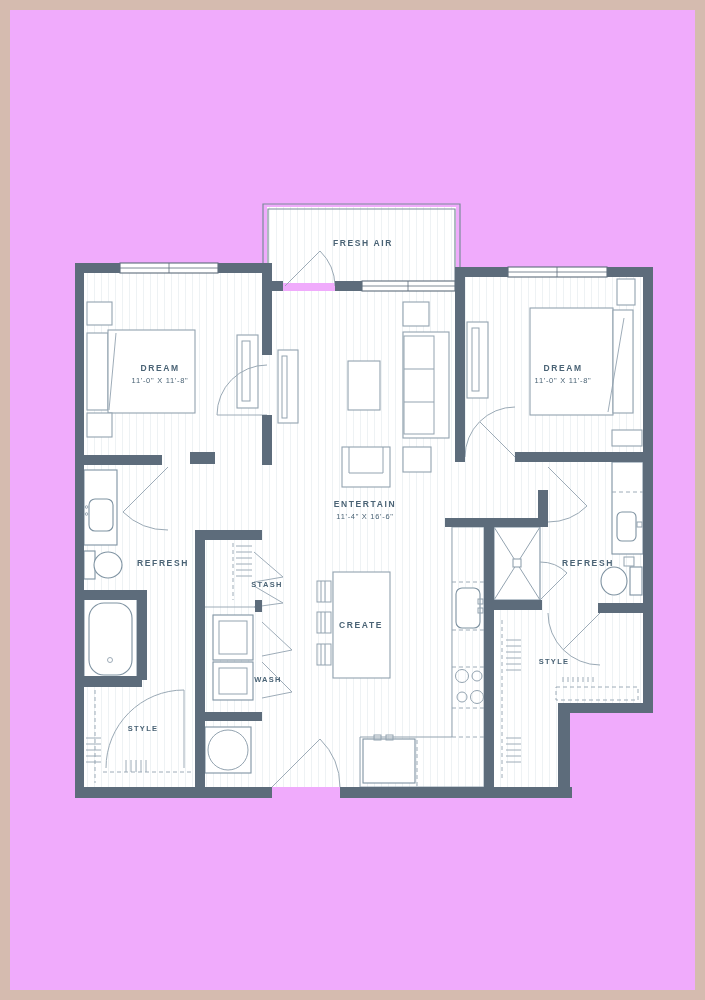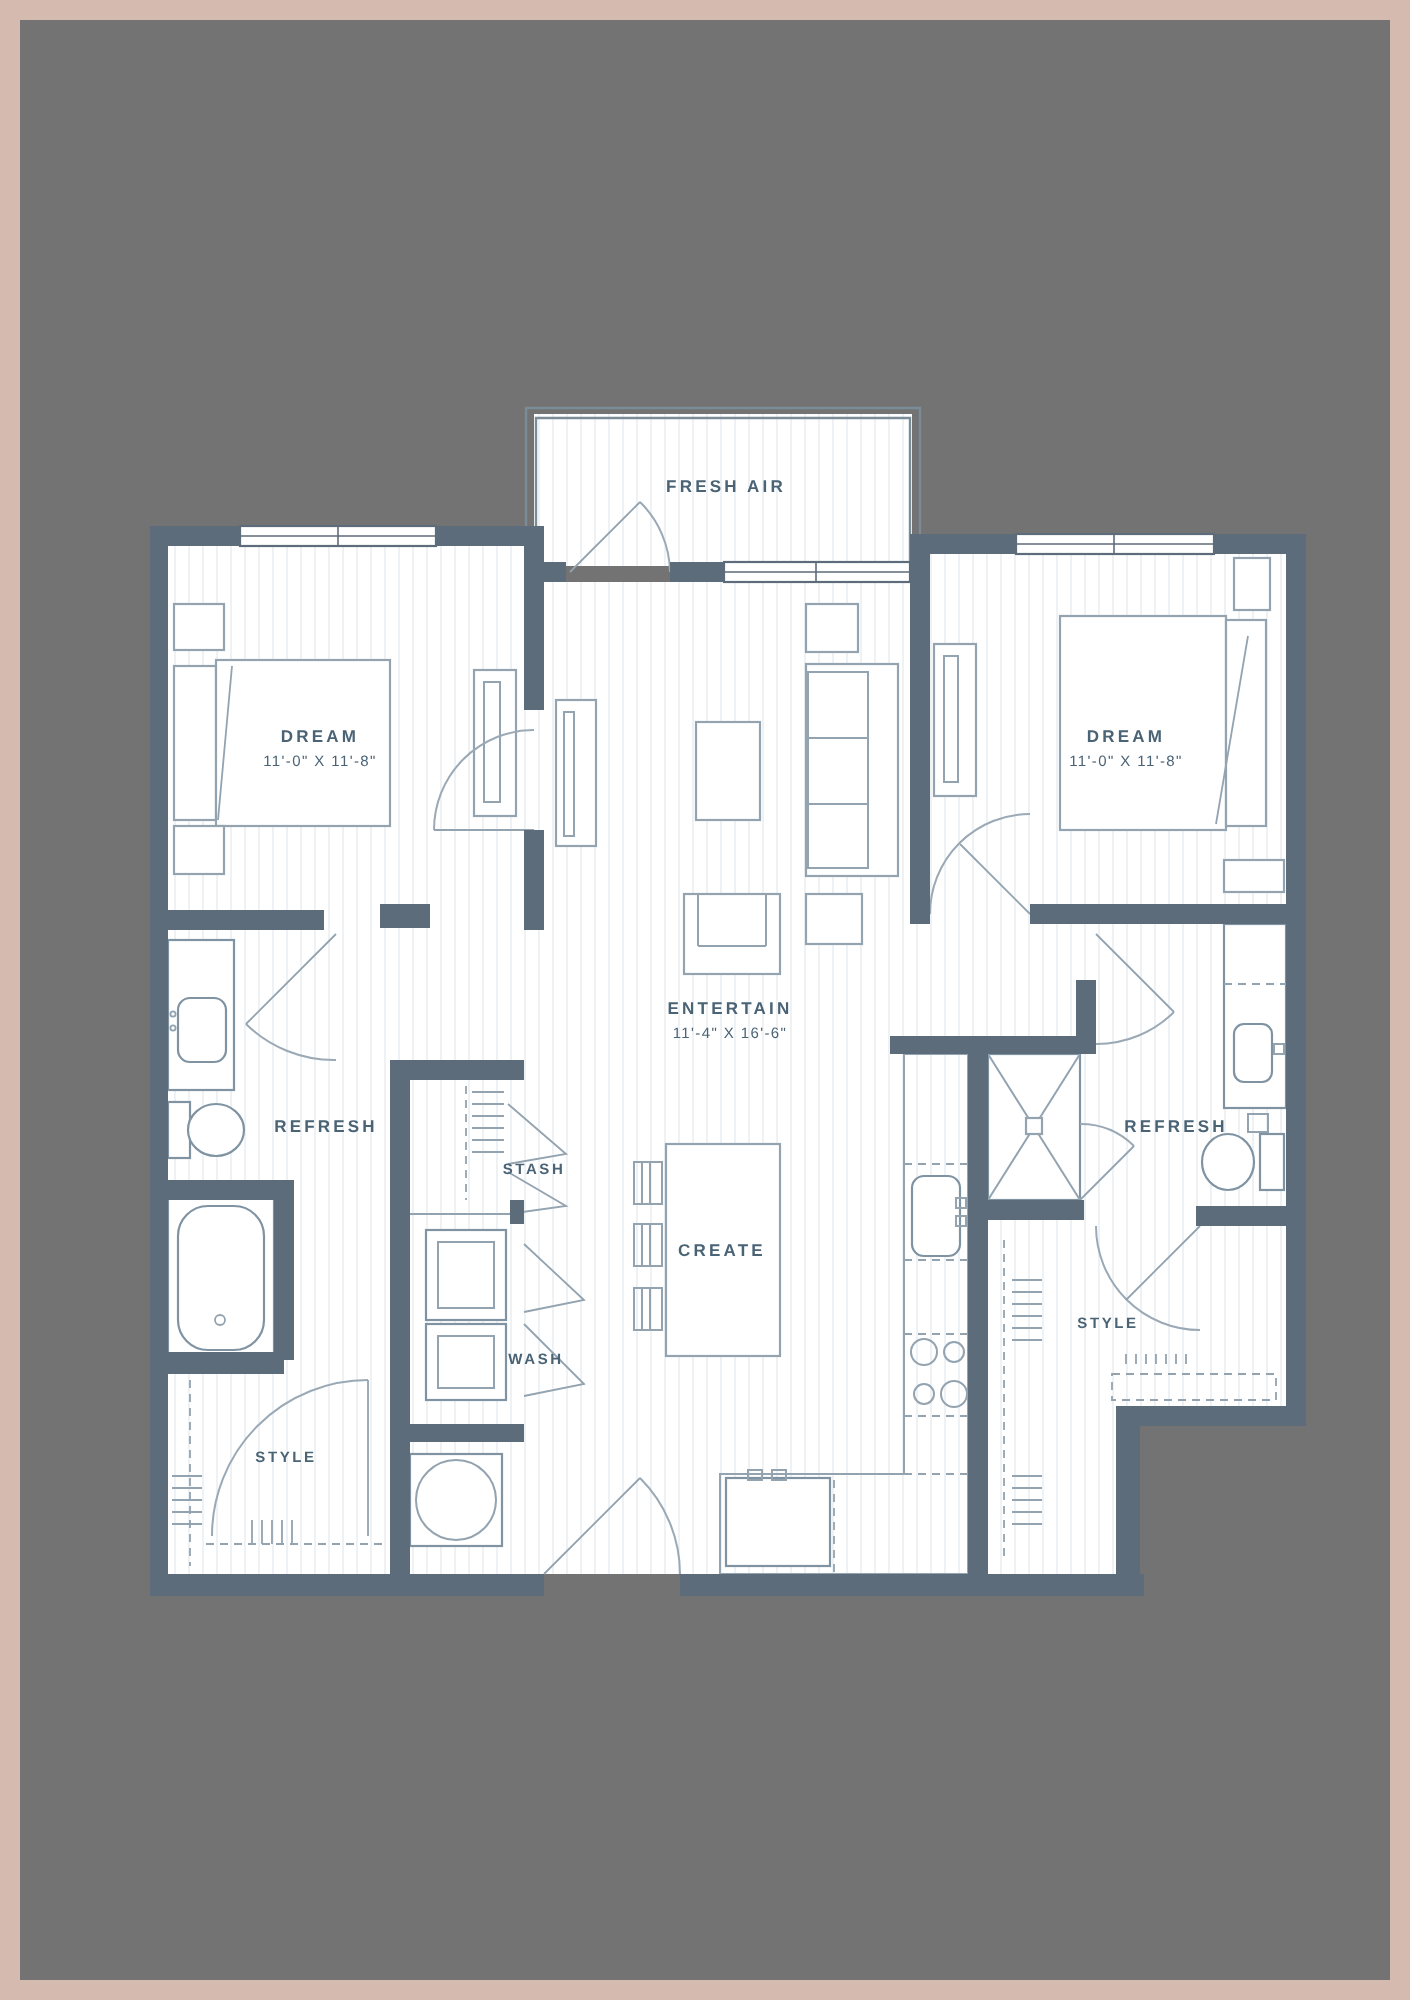--- a/index.html
+++ b/index.html
@@ -1,20 +1,20 @@
 <!DOCTYPE html>
 <html style="--pink: #d5bbaf; --wall: #5d6c7b; --fur: #93a3b0; --fix: #7f93a2; --label: #4a6375; --floor: #eef2f4;"><head>
 <meta charset="utf-8">
 <style>
   :root{
     --pink:#d5bbaf; --wall:#5d6c7b; --fur:#93a3b0; --fix:#7f93a2;
     --label:#4a6375; --floor:#eef2f4;
   }
   html,body{margin:0;padding:0;background:#fff;}
-  .page{position:relative;width:705px;height:1000px;background:#737373;overflow:hidden;
+  .page{position:relative;width:705px;height:1000px;background:#f0abfc;overflow:hidden;
         font-family:"Liberation Sans",sans-serif;}
   .frame{position:absolute;inset:0;border:10px solid var(--pink);pointer-events:none;z-index:5;}
   svg{position:absolute;left:0;top:0;}
   .wall{fill:var(--wall);stroke:none;}
   .thin{stroke:#7b8c99;stroke-width:1.2;fill:none;}
   .fur{stroke:var(--fur);stroke-width:1.1;fill:#fff;}
   .furn{stroke:var(--fur);stroke-width:1;fill:none;}
   .fix{stroke:var(--fix);stroke-width:1.1;fill:#fff;}
   .door{stroke:#9aa9b5;stroke-width:1;fill:none;}
   .dash{stroke:var(--fur);stroke-width:0.9;fill:none;stroke-dasharray:4 3;}

